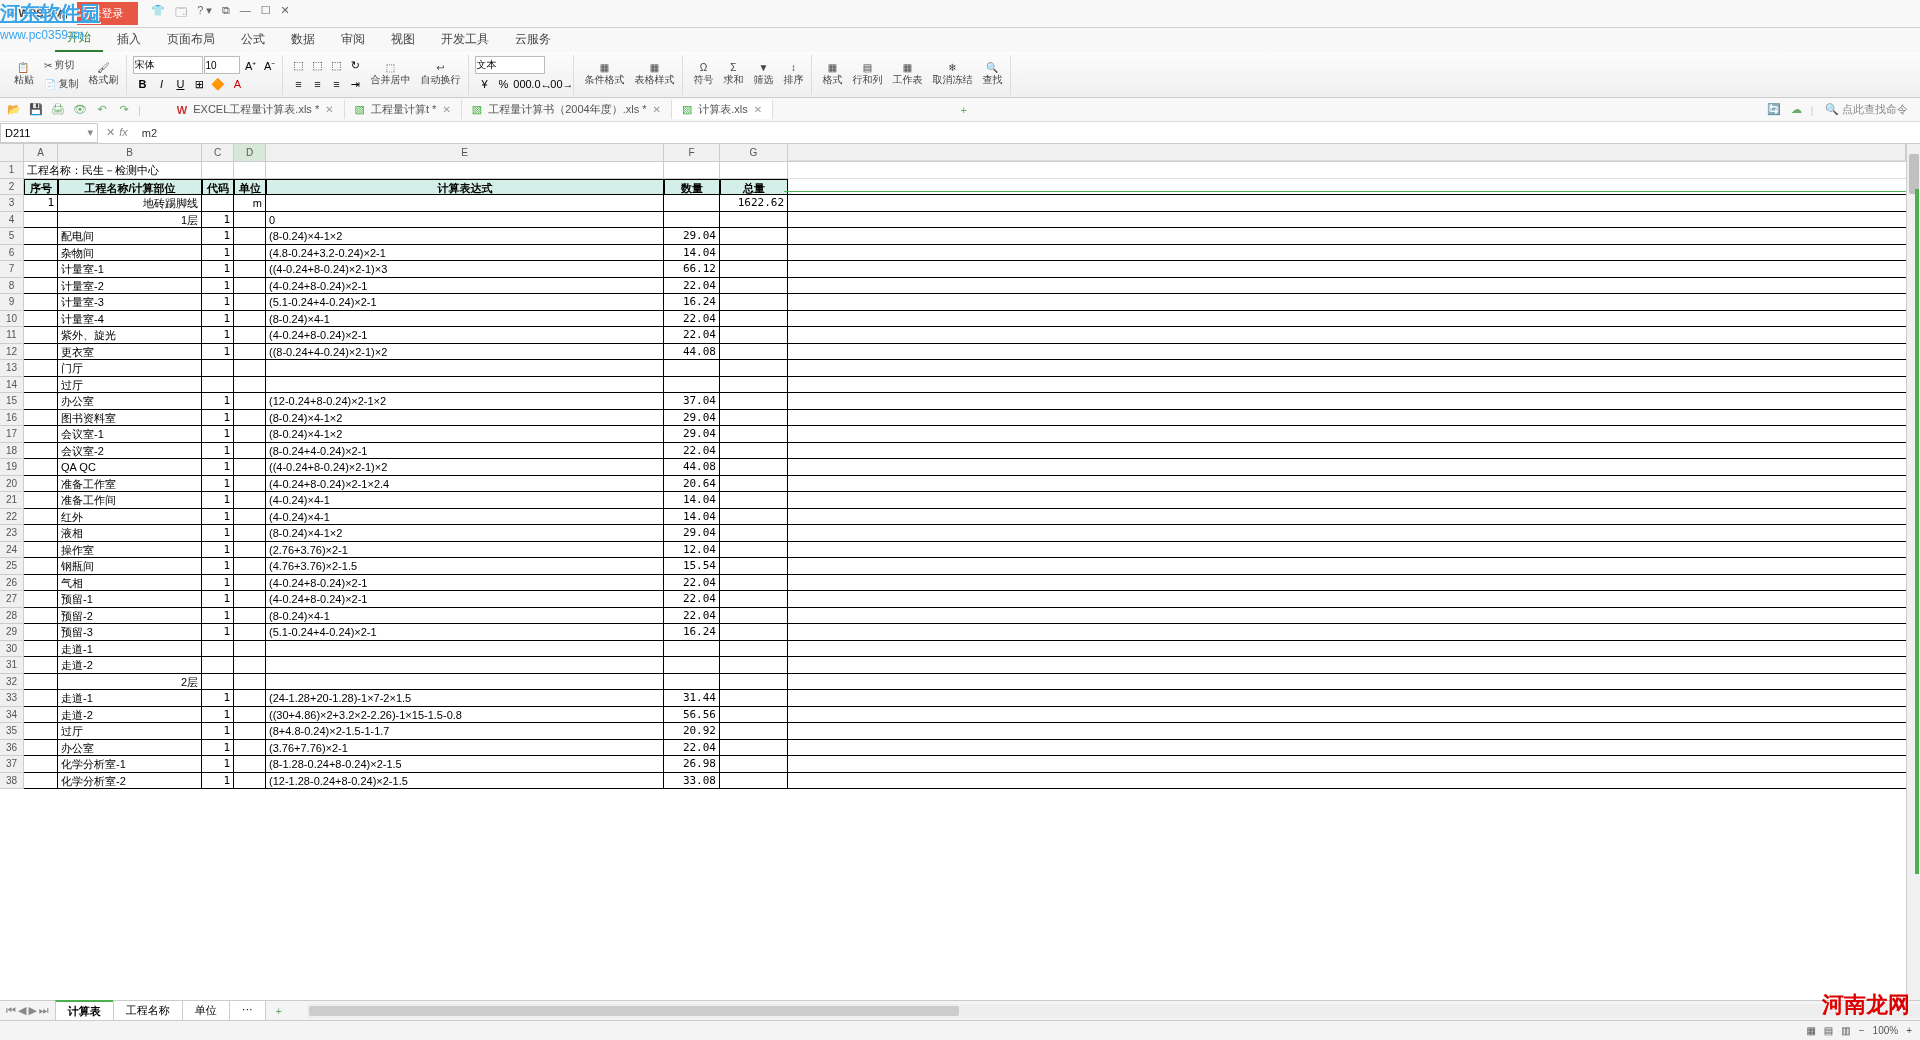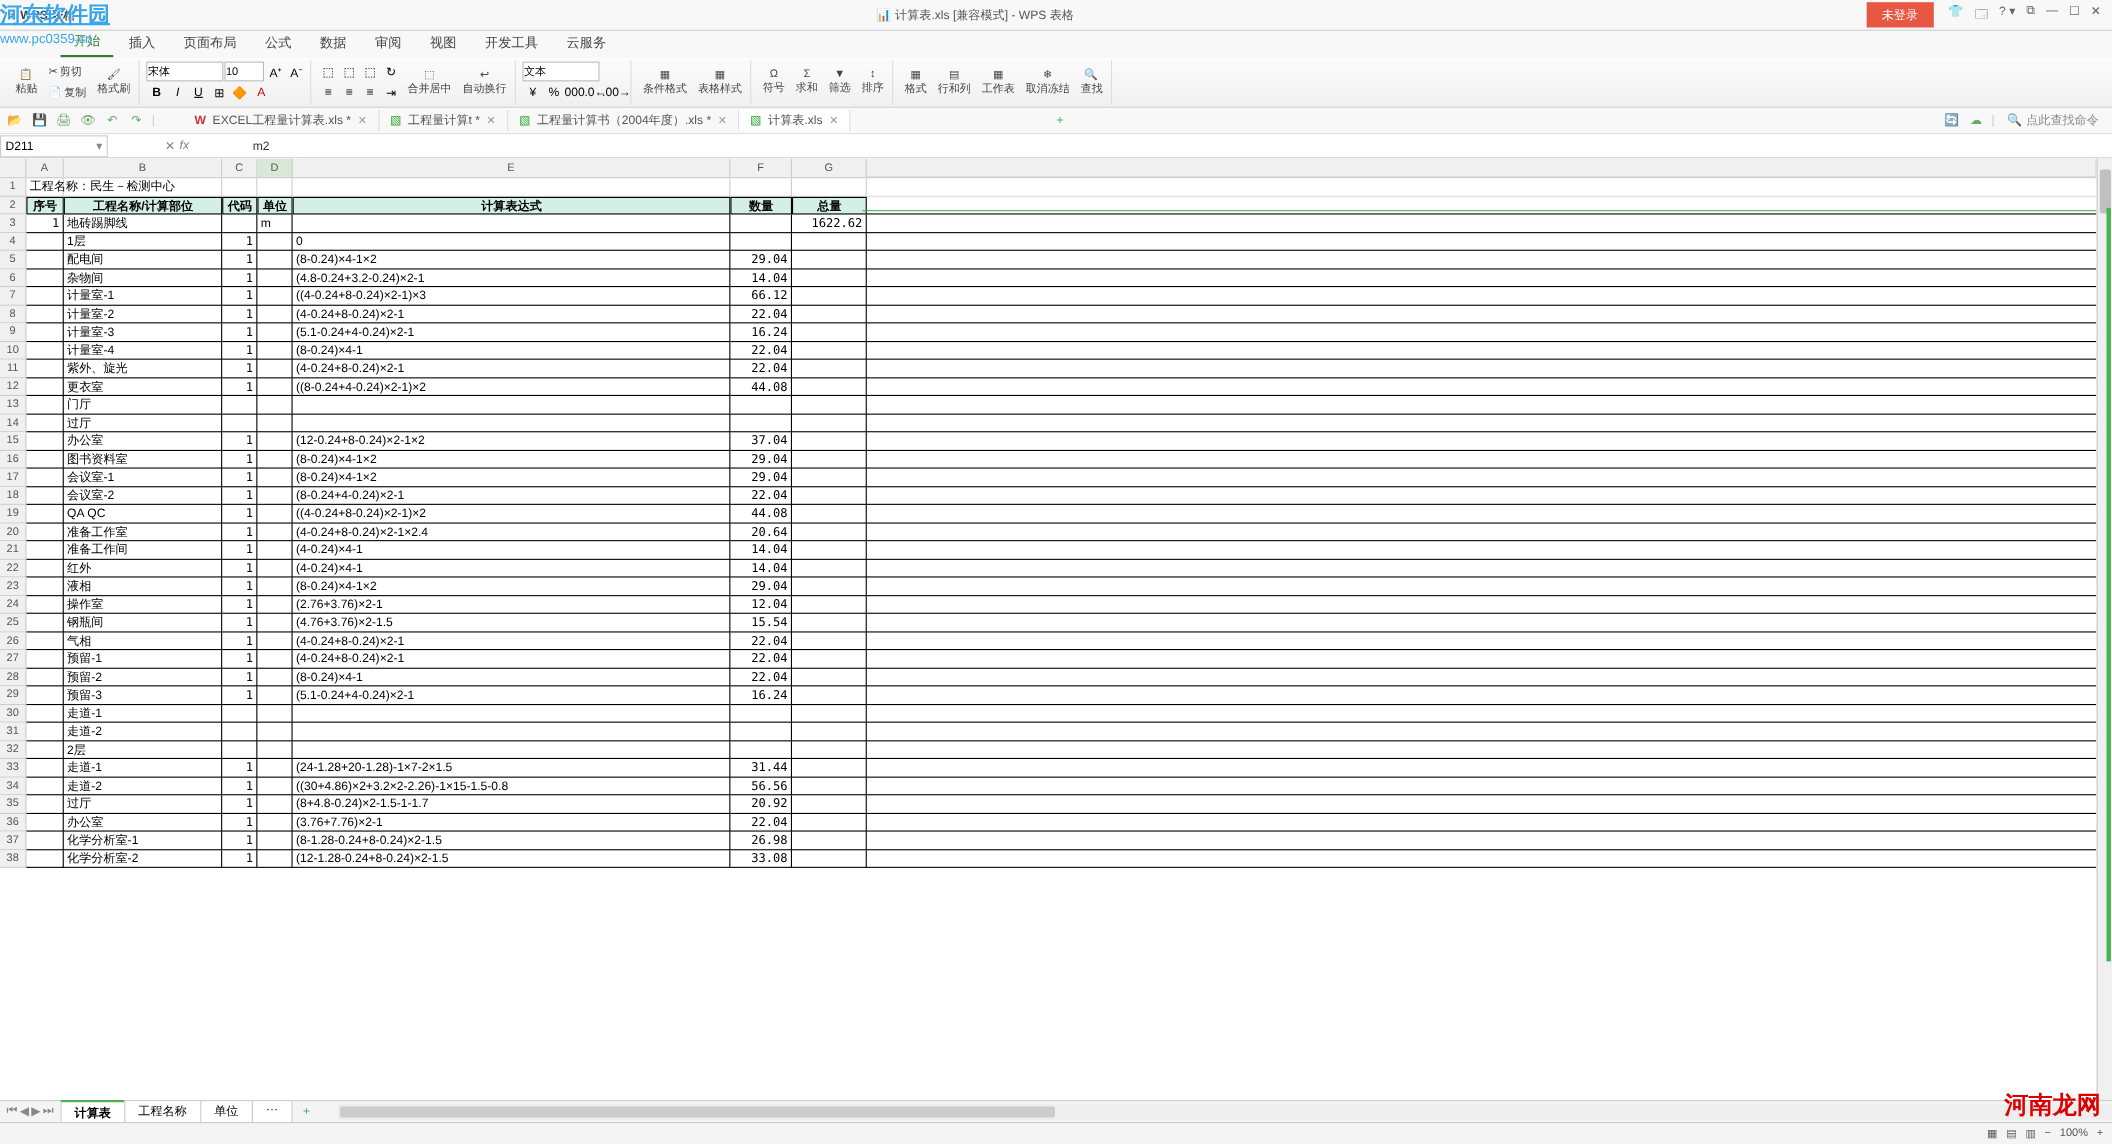--- a/index.html
+++ b/index.html
@@ -35,39 +35,39 @@
 
 .quickbar { height: 24px; background: #f8f8f8; border-bottom: 1px solid #ddd; display: flex; align-items: center; padding: 0 6px; gap: 6px; }
 .qicon { width: 16px; height: 16px; display: inline-flex; align-items: center; justify-content: center; color: #6a6; cursor: pointer; }
 .doctabs { display: flex; align-items: center; margin-left: 20px; flex: 1; }
 .doctab { padding: 2px 10px; font-size: 11px; color: #555; display: flex; align-items: center; gap: 6px; border-right: 1px solid #ddd; cursor: pointer; }
 .doctab.active { background: #fff; }
 .doctab .x { color: #999; font-size: 10px; }
 .search-cmd { color: #888; font-size: 11px; padding: 0 6px; }
 
 
-.formulabar { height: 22px; background: #fff; border-bottom: 1px solid #ccc; display: flex; align-items: center; gap: 44px; }
+.formulabar { height: 22px; background: #fff; border-bottom: 1px solid #ccc; display: flex; align-items: center; }
 .namebox { width: 98px; height: 20px; border: 1px solid #ccc; font-size: 11px; padding: 0 4px; display: flex; align-items: center; justify-content: space-between; }
 .fx-icons { padding: 0 8px; display: flex; gap: 4px; color: #888; }
 .fx-input { flex: 1; padding: 0 6px; font-size: 11px; color: #333; }
 
 
 .sheet-wrap { position: absolute; top: 144px; left: 0; right: 14px; bottom: 40px; background: #fff; overflow: hidden; }
 .colheads { display: flex; height: 18px; background: #f0f0f0; border-bottom: 1px solid #ccc; }
 .colheads .corner { width: 24px; border-right: 1px solid #ccc; }
 .ch { border-right: 1px solid #ccc; text-align: center; font-size: 10px; color: #555; line-height: 18px; }
 .ch.sel { background: #d8e8d8; }
 .rows { position: absolute; top: 18px; left: 0; right: 0; bottom: 0; overflow: hidden; }
 .row { display: flex; height: 16.5px; }
 .rh { width: 24px; background: #f0f0f0; border-right: 1px solid #ccc; border-bottom: 1px solid #ccc; text-align: center; font-size: 10px; color: #555; line-height: 16px; }
 .cell { border-right: 1px solid #ccc; border-bottom: 1px solid #ccc; font-size: 11px; padding: 0 3px; line-height: 16px; overflow: hidden; white-space: nowrap; }
 .row.data .cell { border-right: 1px solid #000; border-bottom: 1px solid #000; }
 .hdrcell { background: #d4eee8; font-weight: bold; text-align: center; border: 1px solid #000 !important; }
 .num { text-align: right; font-family: monospace; }
-.ctr { text-align: left; }
+.ctr { text-align: right; }
 
 
 .cA { width: 34px; } .cB { width: 144px; } .cC { width: 32px; } .cD { width: 32px; }
 .cE { width: 398px; } .cF { width: 56px; } .cG { width: 68px; }
 .cRest { flex: 1; border-bottom: 1px solid #ddd; }
 
 
 .vscroll { position: absolute; right: 0; top: 144px; bottom: 40px; width: 14px; background: #f0f0f0; border-left: 1px solid #ccc; }
 .vthumb { position: absolute; top: 10px; width: 10px; left: 2px; height: 40px; background: #c0c0c0; border-radius: 2px; }
 .vgreen { position: absolute; right: 1px; top: 45px; width: 4px; height: 80%; background: #4caf50; }
@@ -87,21 +87,20 @@
 </style>
 </head>
 <body>
 
 <div class="watermark">河东软件园</div>
 <div class="watermark-sub">www.pc0359.cn</div>
 <div class="watermark-br">河南龙网</div>
 
 <div class="titlebar">
   <div class="wps-logo">S <span>WPS 表格</span></div>
-  <div class="title-center">📊 <span>计算表.xls [兼容模式] - WPS 表格</span></div>
   <div class="title-right">
     <div class="login-btn">未登录</div>
     <div class="win-controls">
       <span>👕</span>
       <span>🗔</span>
       <span>? ▾</span>
       <span>⧉</span>
       <span>—</span>
       <span>☐</span>
       <span>✕</span>

